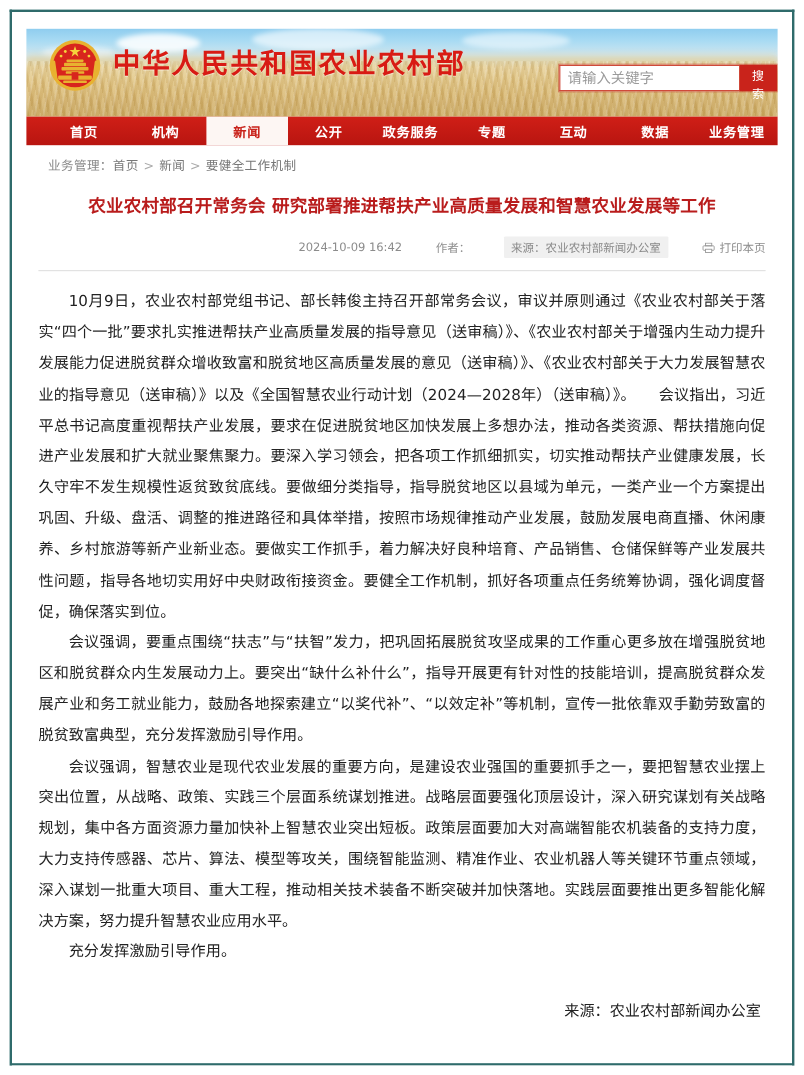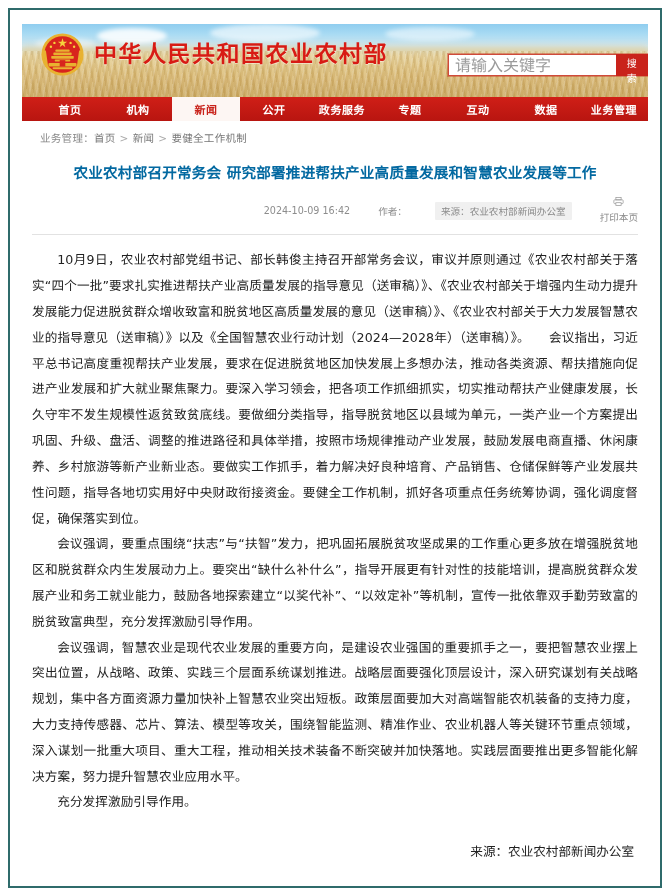--- a/index.html
+++ b/index.html
@@ -103,26 +103,26 @@
   }
 
   .search-box {
     position: absolute;
     right: 0px; top: 30px;
     display: flex;
     height: 22px;
     box-shadow: 0 0 0 1px rgba(200,60,40,0.45);
   }
   .search-input {
-    width: 168px;
+    width: 150px;
     height: 22px;
     border: 1px solid #cf4a3a;
     border-right: none;
     background: #ffffff;
-    font-size: 16px;
+    font-size: 12px;
     color: #333;
     padding: 0 6px;
     outline: none;
     font-family: "DejaVu Sans", "Liberation Sans", sans-serif;
   }
   .search-input::placeholder { color: #9b9b9b; }
   .search-btn {
     width: 32px; height: 22px;
     background: #c9231b;
     color: #ffffff;
@@ -171,42 +171,42 @@
   .breadcrumb .crumb-sep { margin: 0 4px; color: #aaa; }
   .breadcrumb .crumb-link { color: #777; text-decoration: none; cursor: pointer; }
 
   
   .article { padding: 0 22px; }
   .article-title {
     margin: 18px 0 0 0;
     text-align: center;
     font-size: 14.6px;
     font-weight: bold;
-    color: #0369a1;
+    color: #b91c1c;
     font-family: "DejaVu Sans", "Liberation Sans", sans-serif;
     letter-spacing: 0.2px;
     line-height: 1.4;
   }
   .meta {
     margin-top: 14px;
     display: flex;
     align-items: center;
     justify-content: flex-end;
     gap: 28px;
     font-size: 9.6px;
     color: #8c8c8c;
     font-family: "DejaVu Sans", "Liberation Sans", sans-serif;
   }
   .meta-src {
     background: #f0f0f0;
     padding: 2px 6px;
     border-radius: 1px;
     color: #8a8a8a;
   }
-  .print-wrap { display: flex; align-items: center; gap: 4px; cursor: pointer; flex-direction: column; }
+  .print-wrap { display: flex; align-items: center; gap: 4px; cursor: pointer; }
   .printer-icon {
     width: 11px; height: 9px;
     position: relative;
     display: inline-block;
   }
   .hr {
     margin: 10px 0 0 0;
     border: none;
     border-top: 1px solid #e2e2e2;
   }

